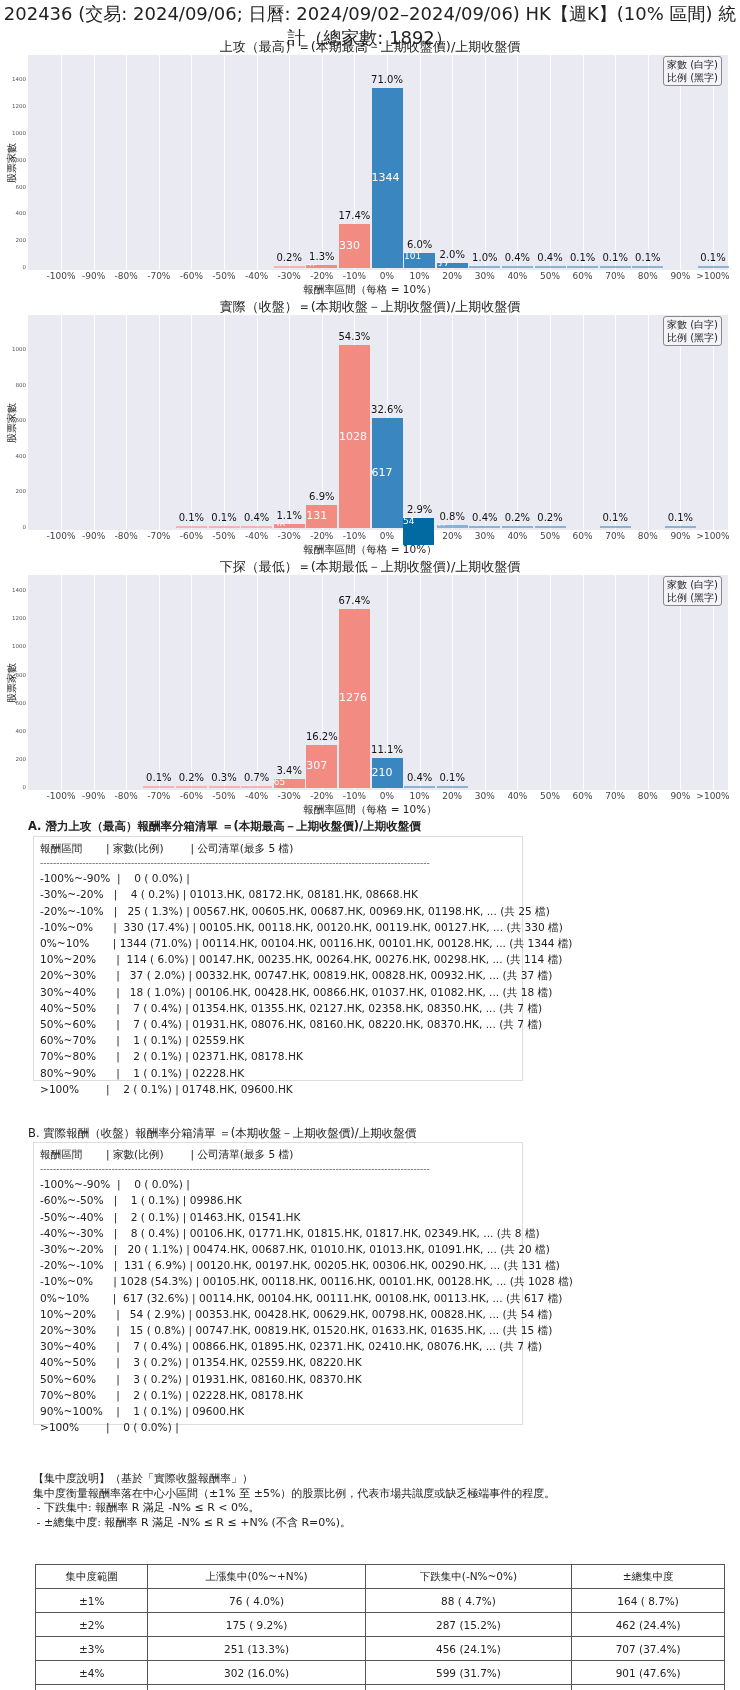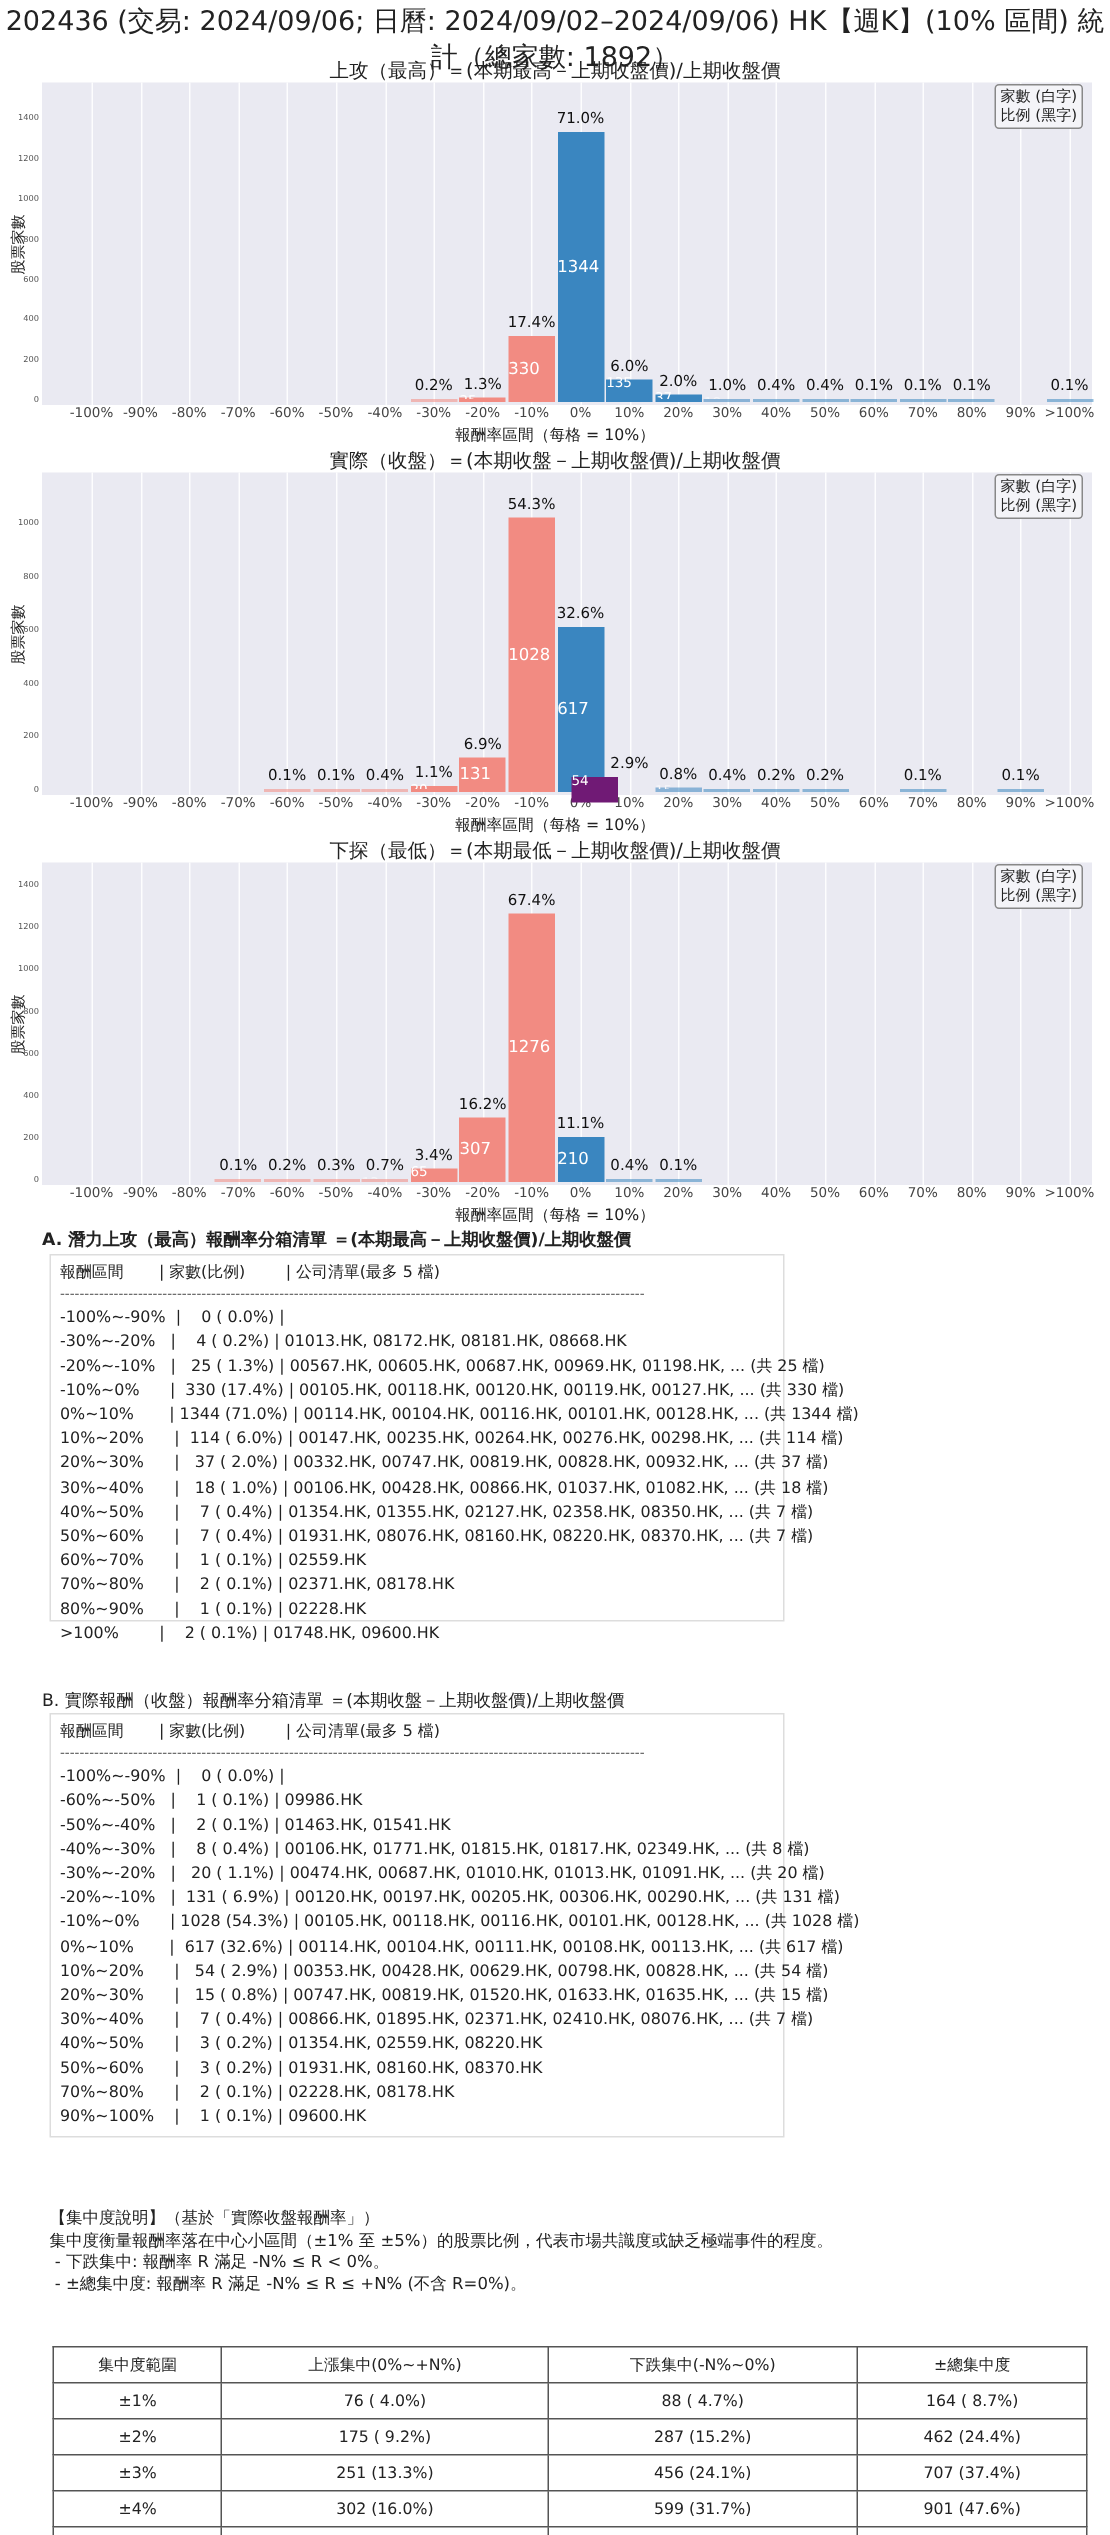--- a/index.html
+++ b/index.html
@@ -89,21 +89,21 @@
       <span class="cnt" style="top: 15.11px;">330</span>
     </div>
     <div class="pct" style="left: 329.4px; top: 171.78px;">17.4%</div>
     <div class="xtick" style="left: 367px; top: 233px;">0%</div>
     <div class="bar" style="left: 371.5px; width: 31px; top: 49.904px; height: 180.096px; background: rgb(58, 134, 192);">
       <span class="cnt" style="top: 83.048px;">1344</span>
     </div>
     <div class="pct" style="left: 362px; top: 35.904px;">71.0%</div>
     <div class="xtick" style="left: 399.6px; top: 233px;">10%</div>
     <div class="bar" style="left: 404.1px; width: 31px; top: 214.724px; height: 15.276px; background: rgb(58, 134, 192);">
-      <span class="cnt" style="top: -2px; font-size: 9px; overflow: hidden; height: 15.276px; line-height: 10px;">135</span>
+      <span class="cnt" style="top: -2px; font-size: 9px; overflow: hidden; height: 15.276px; line-height: 10px;">101</span>
     </div>
     <div class="pct" style="left: 394.6px; top: 200.724px;">6.0%</div>
     <div class="xtick" style="left: 432.2px; top: 233px;">20%</div>
     <div class="bar" style="left: 436.7px; width: 31px; top: 225.042px; height: 4.958px; background: rgb(58, 134, 192);">
       <span class="cnt" style="top: -2px; font-size: 9px; overflow: hidden; height: 4.958px; line-height: 10px;">37</span>
     </div>
     <div class="pct" style="left: 427.2px; top: 211.042px;">2.0%</div>
     <div class="xtick" style="left: 464.8px; top: 233px;">30%</div>
     <div class="bar" style="left: 469.3px; width: 31px; top: 227.588px; height: 2.412px; background: rgb(58, 134, 192); opacity: 0.55;">
       <span class="cnt" style="top: -2px; font-size: 9px; overflow: hidden; height: 2.412px; line-height: 10px;">18</span>
@@ -194,21 +194,21 @@
     <div class="bar" style="left: 338.9px; width: 31px; top: 47.1434px; height: 182.857px; background: rgb(242, 139, 130);">
       <span class="cnt" style="top: 84.4283px;">1028</span>
     </div>
     <div class="pct" style="left: 329.4px; top: 33.1434px;">54.3%</div>
     <div class="xtick" style="left: 367px; top: 233px;">0%</div>
     <div class="bar" style="left: 371.5px; width: 31px; top: 120.25px; height: 109.75px; background: rgb(58, 134, 192);">
       <span class="cnt" style="top: 47.8748px;">617</span>
     </div>
     <div class="pct" style="left: 362px; top: 106.25px;">32.6%</div>
     <div class="xtick" style="left: 399.6px; top: 233px;">10%</div>
-    <div class="bar" style="left: 381px; width: 31px; top: 220.395px; height: 17px; background: #701a75;">
+    <div class="bar" style="left: 403px; width: 31px; top: 220.395px; height: 27px; background: #0369a1;">
       <span class="cnt" style="top: -2px; font-size: 9px; overflow: hidden; height: 9.60531px; line-height: 10px;">54</span>
     </div>
     <div class="pct" style="left: 394.6px; top: 206.395px;">2.9%</div>
     <div class="xtick" style="left: 432.2px; top: 233px;">20%</div>
     <div class="bar" style="left: 436.7px; width: 31px; top: 227.332px; height: 2.66814px; background: rgb(58, 134, 192); opacity: 0.55;">
       <span class="cnt" style="top: -2px; font-size: 9px; overflow: hidden; height: 2.66814px; line-height: 10px;">15</span>
     </div>
     <div class="pct" style="left: 427.2px; top: 213.332px;">0.8%</div>
     <div class="xtick" style="left: 464.8px; top: 233px;">30%</div>
     <div class="bar" style="left: 469.3px; width: 31px; top: 228px; height: 2px; background: rgb(58, 134, 192); opacity: 0.55;"></div>
@@ -354,20 +354,21 @@
     <div class="row">-20%~-10%   |  131 ( 6.9%) | 00120.HK, 00197.HK, 00205.HK, 00306.HK, 00290.HK, ... (共 131 檔)</div>
     <div class="row">-10%~0%      | 1028 (54.3%) | 00105.HK, 00118.HK, 00116.HK, 00101.HK, 00128.HK, ... (共 1028 檔)</div>
     <div class="row">0%~10%       |  617 (32.6%) | 00114.HK, 00104.HK, 00111.HK, 00108.HK, 00113.HK, ... (共 617 檔)</div>
     <div class="row">10%~20%      |   54 ( 2.9%) | 00353.HK, 00428.HK, 00629.HK, 00798.HK, 00828.HK, ... (共 54 檔)</div>
     <div class="row">20%~30%      |   15 ( 0.8%) | 00747.HK, 00819.HK, 01520.HK, 01633.HK, 01635.HK, ... (共 15 檔)</div>
     <div class="row">30%~40%      |    7 ( 0.4%) | 00866.HK, 01895.HK, 02371.HK, 02410.HK, 08076.HK, ... (共 7 檔)</div>
     <div class="row">40%~50%      |    3 ( 0.2%) | 01354.HK, 02559.HK, 08220.HK</div>
     <div class="row">50%~60%      |    3 ( 0.2%) | 01931.HK, 08160.HK, 08370.HK</div>
     <div class="row">70%~80%      |    2 ( 0.1%) | 02228.HK, 08178.HK</div>
     <div class="row">90%~100%    |    1 ( 0.1%) | 09600.HK</div>
+    <div class="row">&gt;100%        |    0 ( 0.0%) |</div>
   </div>
 
 <div class="note" style="top:1472px;">
   <div>【集中度說明】（基於「實際收盤報酬率」）</div>
   <div>集中度衡量報酬率落在中心小區間（±1% 至 ±5%）的股票比例，代表市場共識度或缺乏極端事件的程度。</div>
   <div style="white-space:pre;"> - 下跌集中: 報酬率 R 滿足 -N% ≤ R &lt; 0%。</div>
   <div style="white-space:pre;"> - ±總集中度: 報酬率 R 滿足 -N% ≤ R ≤ +N% (不含 R=0%)。</div>
 </div>
 
 <table class="conc-table">

